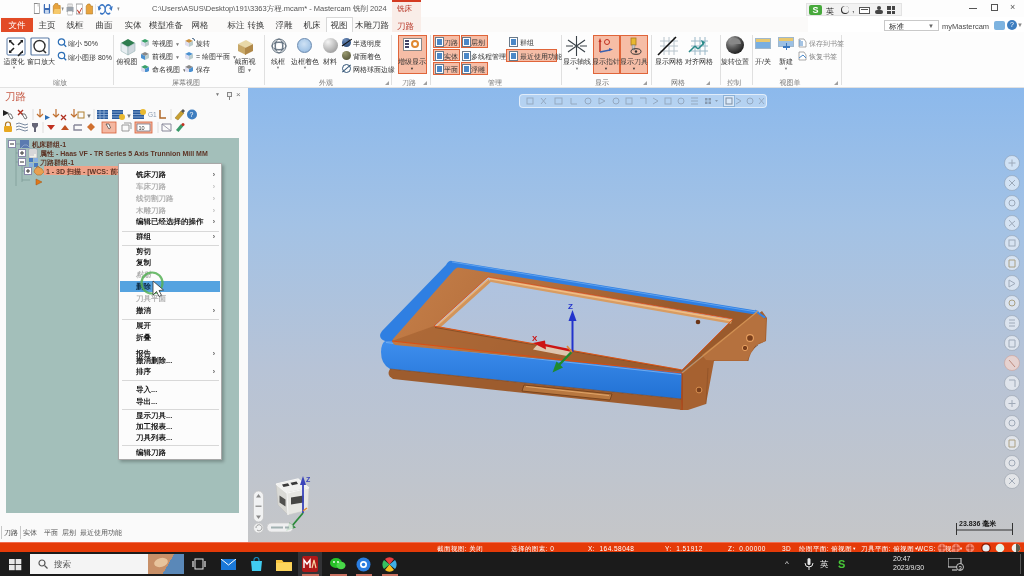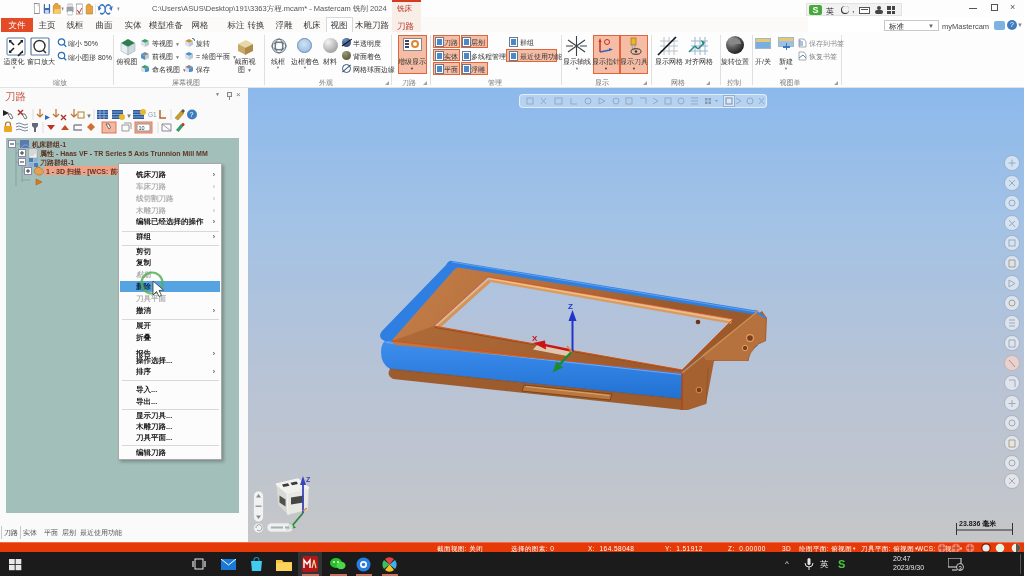--- a/index.html
+++ b/index.html
@@ -441,29 +441,29 @@
 <div class="mi" style="top:81.5px;">剪切</div>
 <div class="mi" style="top:93px;">复制</div>
 <div class="mi dis" style="top:105px;font-style:italic;">粘贴</div>
 <div class="mi" style="top:116.5px;background:#55a3e0;color:#10304a;">删除</div>
 <div class="mi dis" style="top:128.5px;">刀具平面</div>
 <div class="mi" style="top:140.5px;">撤消<span class="sub">›</span></div>
 <div class="msep" style="top:155px;"></div>
 <div class="mi" style="top:156px;">展开</div>
 <div class="mi" style="top:167.5px;">折叠</div>
 <div class="mi" style="top:184px;">报告<span class="sub">›</span></div>
-<div class="mi" style="top:190.5px;">操作选择...</div>
+<div class="mi" style="top:190.5px;">撤消删除...</div>
 <div class="mi" style="top:201.5px;">排序<span class="sub">›</span></div>
 <div class="msep" style="top:216px;"></div>
 <div class="mi" style="top:220px;">导入...</div>
 <div class="mi" style="top:231.5px;">导出...</div>
 <div class="msep" style="top:245px;"></div>
 <div class="mi" style="top:246px;">显示刀具...</div>
-<div class="mi" style="top:257px;">木雕刀路...</div>
-<div class="mi" style="top:267.5px;">刀具平面...</div>
+<div class="mi" style="top:257px;">加工报表...</div>
+<div class="mi" style="top:267.5px;">刀具列表...</div>
 <div class="msep" style="top:281px;"></div>
 <div class="mi" style="top:283px;">编辑刀路</div>
 </div>
 <svg class="abs" style="left:138px;top:269px;z-index:40" width="32" height="34" viewBox="0 0 32 34">
 <circle cx="14" cy="14" r="10.5" fill="none" stroke="#55b055" stroke-width="2.2" opacity="0.85"></circle>
 <path d="M15 12l0 14 3.5-3.5 2.5 5 2.5-1.2-2.5-4.8 4.5-0.5z" fill="#fff" stroke="#333" stroke-width="0.8"></path>
 </svg>
 <div id="viewport">
 <svg class="abs" style="left:0;top:0" width="776" height="454" viewBox="248 88 776 454">
 <defs>
@@ -664,20 +664,29 @@
       <path d="M80 0.7a4.3 4.3 0 0 1 0 8.6z" fill="#5a5a4a"></path>
 </svg>
 </div>
 <div id="taskbar">
 <svg class="abs" style="left:9px;top:7px" width="13" height="12" viewBox="0 0 13 12">
       <rect x="0" y="0" width="5.7" height="5.2" fill="#e8e8e8"></rect>
       <rect x="6.6" y="0" width="5.7" height="5.2" fill="#e8e8e8"></rect>
       <rect x="0" y="6" width="5.7" height="5.2" fill="#e8e8e8"></rect>
       <rect x="6.6" y="6" width="5.7" height="5.2" fill="#e8e8e8"></rect>
     </svg>
+<div class="abs" style="left:30px;top:2px;width:154px;height:20px;background:#f4f4f4;">
+ <svg class="abs" style="left:8px;top:5px" width="10" height="10" viewBox="0 0 10 10">
+        <circle cx="4" cy="4" r="3" fill="none" stroke="#555" stroke-width="1.2"></circle>
+        <path d="M6.5 6.5l3 3" stroke="#555" stroke-width="1.2"></path>
+      </svg>
+ <span class="abs" style="left:24px;top:5px;font-size:8.5px;color:#555;">搜索</span>
+ <div class="abs" style="left:118px;top:0;width:36px;height:20px;background:linear-gradient(120deg,#c89068 0 55%,#5a88b8 55% 100%);"></div>
+ <div class="abs" style="left:124px;top:4px;width:14px;height:9px;border-radius:50%;background:#e8c49c;transform:rotate(-15deg);"></div>
+</div>
 <svg class="abs" style="left:192px;top:6px" width="14" height="12" viewBox="0 0 14 12">
       <rect x="3" y="1" width="8" height="10" fill="none" stroke="#e8e8e8" stroke-width="1"></rect>
       <path d="M1 3v6M13 3v6" stroke="#e8e8e8" stroke-width="1.2"></path>
     </svg>
 <svg class="abs" style="left:221px;top:7px" width="15" height="11" viewBox="0 0 15 11">
       <rect x="0" y="0" width="15" height="11" fill="#1a78d8"></rect>
       <path d="M0 0l7.5 6L15 0" stroke="#fff" stroke-width="1" fill="none"></path>
     </svg>
 <svg class="abs" style="left:249px;top:5px" width="15" height="15" viewBox="0 0 15 15">
       <path d="M2 4h11l-1 10H3z" fill="#40ccf0"></path>

